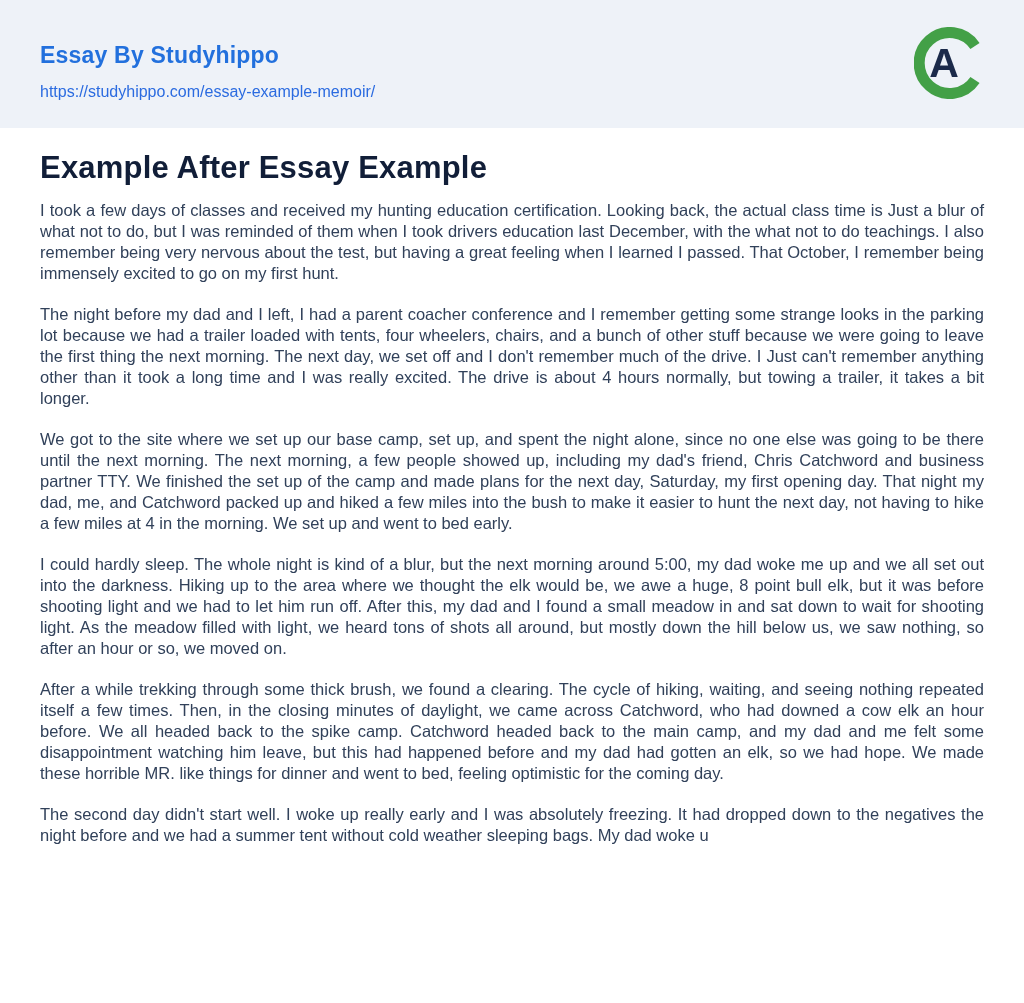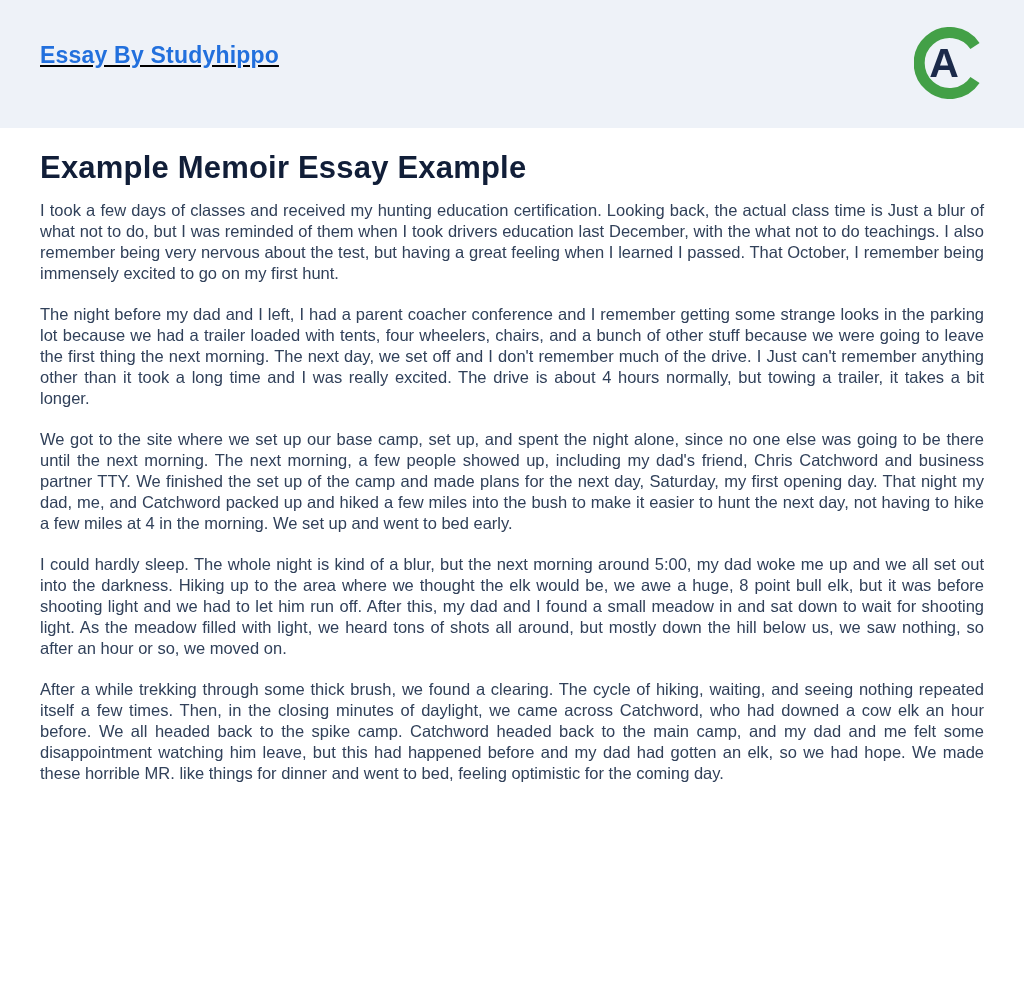--- a/index.html
+++ b/index.html
@@ -16,21 +16,20 @@
   }
   .page-header {
     box-sizing: border-box;
     width: 1024px;
     height: 128px;
     background: #eef2f8;
     display: flex;
     justify-content: space-between;
     align-items: flex-start;
     padding: 0 38px 0 40px;
-    text-decoration: underline;
   }
   .header-left {
     padding-top: 44px;
     display: flex;
     flex-direction: column;
   }
   .site-title {
     color: #2270dd;
     font-size: 23px;
     font-weight: bold;
@@ -68,29 +67,31 @@
     text-align: justify;
     margin: 0 0 20px 0;
   }
 </style>
 </head>
 <body>
 
 <header class="page-header">
   <div class="header-left">
     <div class="site-title">Essay By Studyhippo</div>
+    <a class="site-url" href="#">https://studyhippo.com/essay-example-memoir/</a>
   </div>
   <div class="logo-wrap">
     <svg width="72" height="72" viewBox="0 0 72 72" aria-hidden="true">
       <path d="M 61 19 A 30.5 30.5 0 1 0 61 53" fill="none" stroke="#43a047" stroke-width="11" stroke-linecap="butt"></path>
       <text x="30" y="50" font-size="41" font-weight="bold" font-family="Liberation Sans, sans-serif" fill="#1b2a4a" text-anchor="middle">A</text>
     </svg>
   </div>
 </header>
 
 <main class="content">
-  <h1 class="essay-title">Example Memoir Essay Example</h1>
+  <h1 class="essay-title">Example After Essay Example</h1>
   <p class="para">I took a few days of classes and received my hunting education certification. Looking back, the actual class time is Just a blur of what not to do, but I was reminded of them when I took drivers education last December, with the what not to do teachings. I also remember being very nervous about the test, but having a great feeling when I learned I passed. That October, I remember being immensely excited to go on my first hunt.</p>
   <p class="para">The night before my dad and I left, I had a parent coacher conference and I remember getting some strange looks in the parking lot because we had a trailer loaded with tents, four wheelers, chairs, and a bunch of other stuff because we were going to leave the first thing the next morning. The next day, we set off and I don't remember much of the drive. I Just can't remember anything other than it took a long time and I was really excited. The drive is about 4 hours normally, but towing a trailer, it takes a bit longer.</p>
   <p class="para">We got to the site where we set up our base camp, set up, and spent the night alone, since no one else was going to be there until the next morning. The next morning, a few people showed up, including my dad's friend, Chris Catchword and business partner TTY. We finished the set up of the camp and made plans for the next day, Saturday, my first opening day. That night my dad, me, and Catchword packed up and hiked a few miles into the bush to make it easier to hunt the next day, not having to hike a few miles at 4 in the morning. We set up and went to bed early.</p>
   <p class="para">I could hardly sleep. The whole night is kind of a blur, but the next morning around 5:00, my dad woke me up and we all set out into the darkness. Hiking up to the area where we thought the elk would be, we awe a huge, 8 point bull elk, but it was before shooting light and we had to let him run off. After this, my dad and I found a small meadow in and sat down to wait for shooting light. As the meadow filled with light, we heard tons of shots all around, but mostly down the hill below us, we saw nothing, so after an hour or so, we moved on.</p>
   <p class="para">After a while trekking through some thick brush, we found a clearing. The cycle of hiking, waiting, and seeing nothing repeated itself a few times. Then, in the closing minutes of daylight, we came across Catchword, who had downed a cow elk an hour before. We all headed back to the spike camp. Catchword headed back to the main camp, and my dad and me felt some disappointment watching him leave, but this had happened before and my dad had gotten an elk, so we had hope. We made these horrible MR. like things for dinner and went to bed, feeling optimistic for the coming day.</p>
+  <p class="para">The second day didn't start well. I woke up really early and I was absolutely freezing. It had dropped down to the negatives the night before and we had a summer tent without cold weather sleeping bags. My dad woke u</p>
 </main>
 
 </body></html>

